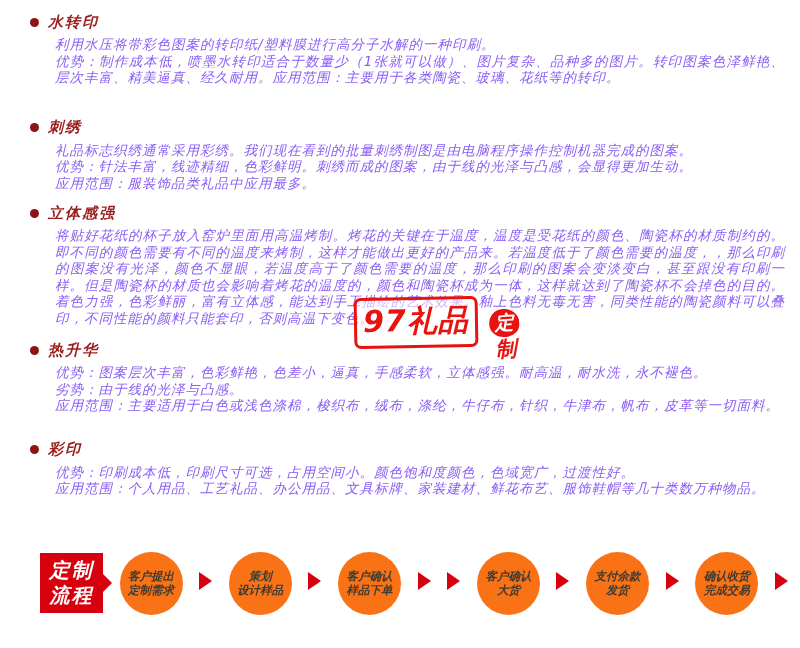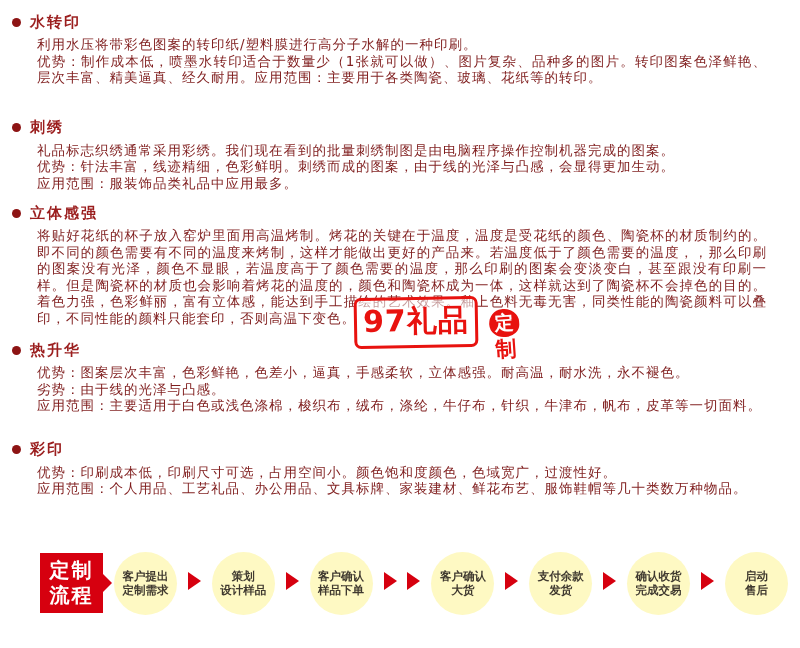--- a/index.html
+++ b/index.html
@@ -2,30 +2,30 @@
 <html><head>
 <meta charset="utf-8">
 <style>
   * { margin:0; padding:0; box-sizing:border-box; }
   html,body { background:#fff; }
   body {
     width:800px; height:648px;
     font-family:"DejaVu Sans","Liberation Sans",sans-serif;
     position:relative; overflow:hidden;
   }
-  .page { position:relative; width:800px; height:648px; padding:12px 8px 0 12px; }
+  .page { position:relative; width:800px; height:648px; padding:12px 8px 0 30px;font-style:italic; }
 
   
   .section { margin-bottom:30px; }
   .sec-head { display:flex; align-items:center; gap:9px; height:20px; margin-bottom:4px; }
   .bullet { width:9px; height:9px; border-radius:50%; background:#8d1414; flex:0 0 auto; }
   .sec-title { font-size:15px; font-weight:bold; color:#9b1e1e; letter-spacing:2px; }
   .sec-body { margin-left:25px; width:730px; }
   .sec-body p {
-    font-size:13.5px; line-height:16.5px; color:#7f1d1d;
+    font-size:13.5px; line-height:16.5px; color:#8b5cf6;
     letter-spacing:1px; text-align:justify;
   }
   .s1 { margin-bottom:32px; }
   .s2 { margin-bottom:12px; }
   .s3 { margin-bottom:14px; }
   .s4 { margin-bottom:26px; }
   .s5 { margin-bottom:24px; }
 
   
   .watermark { position:absolute; left:354px; top:297px; display:flex; align-items:flex-start; pointer-events:none; }
@@ -51,21 +51,21 @@
     position:relative; width:63px; height:60px; background:#d6000f;
     color:#fff; font-size:20px; font-weight:bold; letter-spacing:2px;
     display:flex; flex-direction:column; align-items:center; justify-content:center;
     line-height:25px; flex:0 0 auto;
   }
   .flow-label::after {
     content:""; position:absolute; right:-9px; top:50%; margin-top:-9px;
     border-left:9px solid #d6000f; border-top:9px solid transparent; border-bottom:9px solid transparent;
   }
   .circle {
-    width:63px; height:63px; border-radius:50%; background:#fef9c3;
+    width:63px; height:63px; border-radius:50%; background:#f97316;
     display:flex; flex-direction:column; align-items:center; justify-content:center;
     color:#403a30; font-size:11.5px; font-weight:bold; line-height:14px;
     text-align:center; flex:0 0 auto;
   }
   .arrow {
     width:0; height:0; flex:0 0 auto;
     border-left:13px solid #d6000f;
     border-top:9px solid transparent; border-bottom:9px solid transparent;
     transform:translateY(-2px);
   }
@@ -176,19 +176,15 @@
       <span>发货</span>
     </div>
     <span class="arrow"></span>
 
     <div class="circle">
       <span>确认收货</span>
       <span>完成交易</span>
     </div>
     <span class="arrow"></span>
 
-    <div class="circle">
-      <span>启动</span>
-      <span>售后</span>
-    </div>
   </div>
 
 </div>
 
 </body></html>

